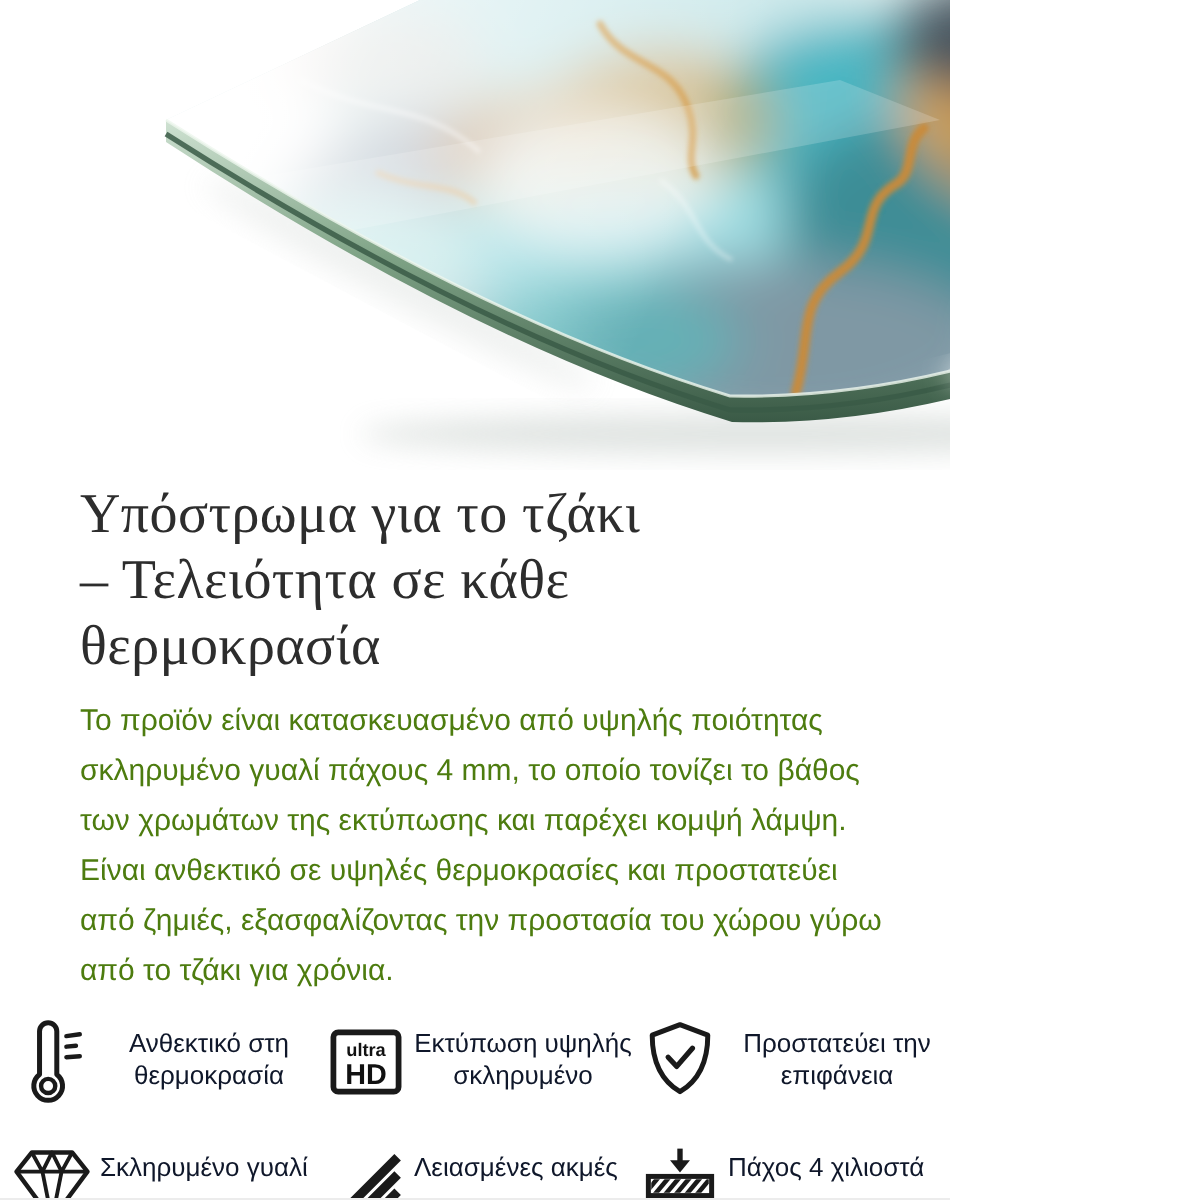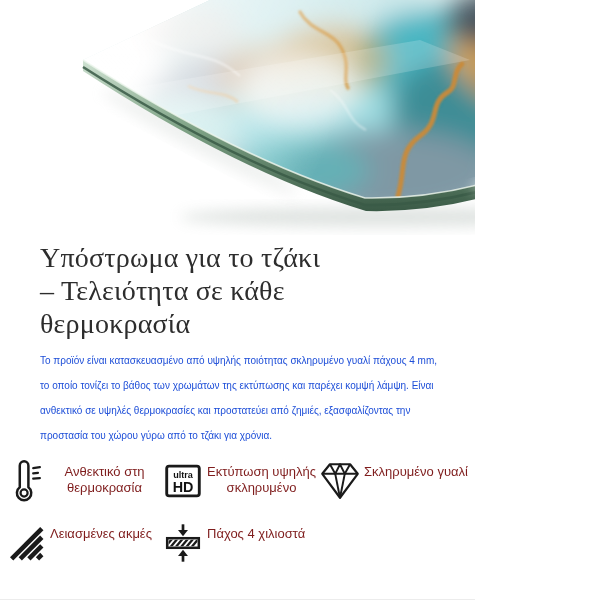--- a/index.html
+++ b/index.html
@@ -11,29 +11,29 @@
   .hero svg{display:block;}
   .title{
     margin:6px 40px 0 40px;
     font-family:"Liberation Serif","DejaVu Serif",serif;
     font-weight:400;font-size:28px;line-height:33px;color:#2d2d2d;
     letter-spacing:.2px;
   }
   .title span{display:block;}
   .desc{
     margin:8px 34px 0 40px;
-    font-size:10px;line-height:25px;color:#1d4ed8;
+    font-size:15px;line-height:25px;color:#4d7c0f;
   }
   .features{
     display:grid;grid-template-columns:repeat(3,1fr);
     row-gap:16px;margin-top:10px;padding:0 2px;
   }
   .feature{display:flex;flex-direction:row;align-items:flex-start;}
   .ficon{height:46px;display:flex;align-items:flex-end;justify-content:center;}
-  .flabel{margin-top:6px;font-size:13px;line-height:16px;color:#7f1d1d;text-align:center;}
+  .flabel{margin-top:6px;font-size:13px;line-height:16px;color:#0f172a;text-align:center;}
   .icon-ink{stroke:#1a1a1a;fill:none;}
   .uhd-small{font:700 9.5px "Liberation Sans",sans-serif;fill:#111;}
   .uhd-big{font:700 15px "Liberation Sans",sans-serif;fill:#111;}
   .bottom-divider{position:absolute;left:0;right:0;bottom:0;height:1px;background:#ececec;}
 </style>
 </head>
 <body>
 
 <div class="canvas">
 
@@ -154,20 +154,29 @@
       <div class="ficon">
         <svg width="48" height="46" viewBox="0 0 48 48">
           <rect class="icon-ink" stroke-width="3" x="7" y="8.5" width="34" height="31" rx="2.5"></rect>
           <text class="uhd-small" x="24" y="21" text-anchor="middle">ultra</text>
           <text class="uhd-big" x="24" y="35.5" text-anchor="middle">HD</text>
         </svg>
       </div>
       <div class="flabel">Εκτύπωση υψηλής σκληρυμένο</div>
     </div>
 
+    <div class="feature">
+      <div class="ficon">
+        <svg width="48" height="46" viewBox="0 0 48 48">
+          <path class="icon-ink" stroke-width="2.6" stroke-linejoin="round" d="M24,4.5 L38.5,10 C38.5,23.5 33.5,33.8 24,39.5 C14.5,33.8 9.5,23.5 9.5,10 Z"></path>
+          <path class="icon-ink" stroke-width="2.7" stroke-linecap="round" stroke-linejoin="round" d="M17.8,21.5 L22.3,26.3 L30.5,16.8"></path>
+        </svg>
+      </div>
+      <div class="flabel">Προστατεύει την επιφάνεια</div>
+    </div>
 
     <div class="feature">
       <div class="ficon">
         <svg width="48" height="46" viewBox="0 0 48 48">
           <polygon class="icon-ink" stroke-width="2.3" stroke-linejoin="round" points="24,41.5 5.5,16.5 13.5,6.5 34.5,6.5 42.5,16.5"></polygon>
           <g class="icon-ink" stroke-width="2" stroke-linejoin="round">
             <line x1="5.5" y1="16.5" x2="42.5" y2="16.5"></line>
             <polyline points="13.5,6.5 19,16.5 24,6.5 29,16.5 34.5,6.5"></polyline>
             <line x1="19" y1="16.5" x2="24" y2="41.5"></line>
             <line x1="29" y1="16.5" x2="24" y2="41.5"></line>

